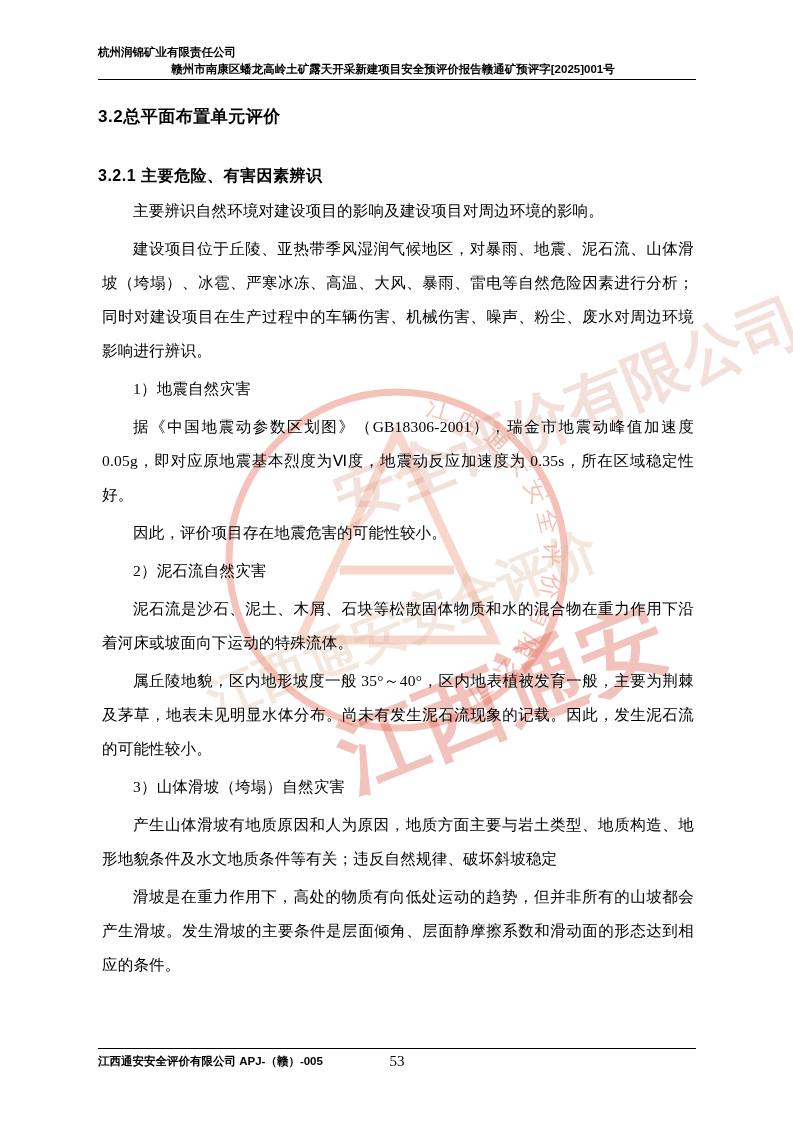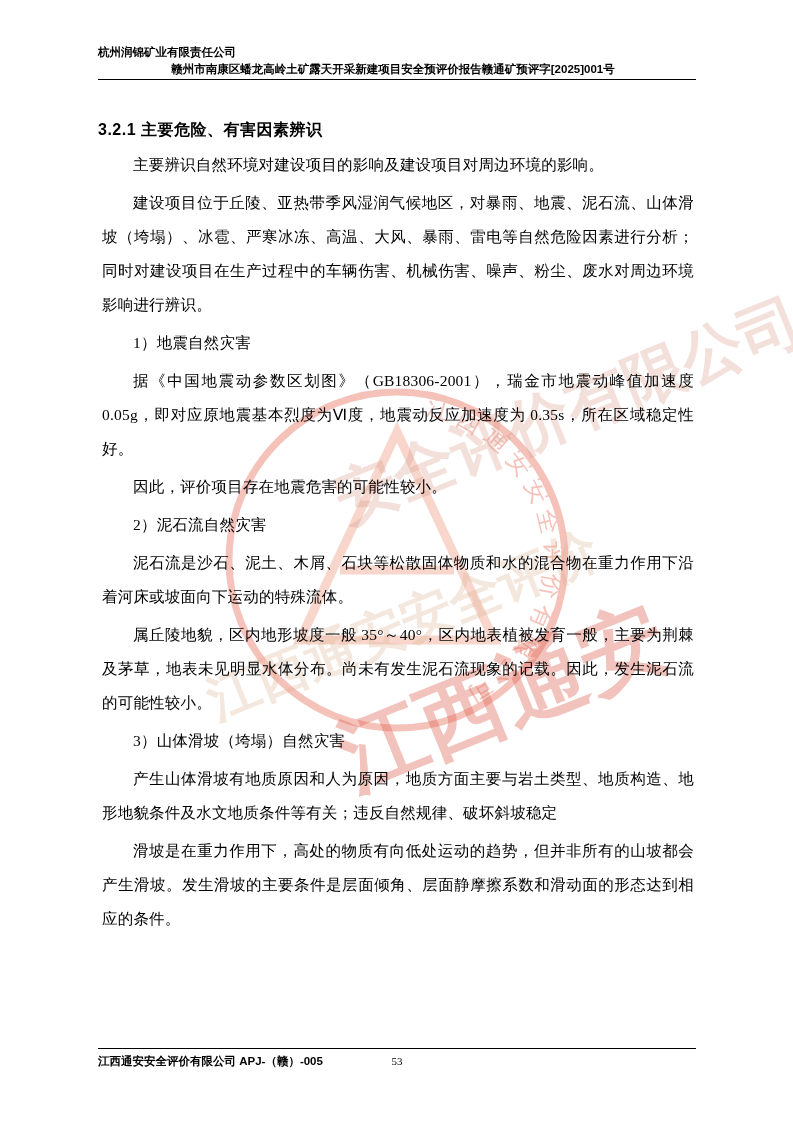--- a/index.html
+++ b/index.html
@@ -138,21 +138,21 @@
     top: 0;
   }
   .footer-page {
     position: absolute;
     left: 0;
     top: 0;
     width: 598px;
     text-align: center;
     font-family: "Liberation Serif", serif;
     font-weight: normal;
-    font-size: 11px;
+    font-size: 15px;
   }
 </style>
 </head>
 <body>
 
 <div id="page">
 
   <svg class="watermark" viewBox="0 0 793 1122" xmlns="http://www.w3.org/2000/svg">
     <defs>
       <path id="ringpath" d="M 397,560 m -148,0 a 148,148 0 1,1 296,0 a 148,148 0 1,1 -296,0"></path>
@@ -184,20 +184,21 @@
   <div class="header">
     <div class="header-line1">杭州润锦矿业有限责任公司</div>
     <div class="header-line2">
       <span>赣州市南康区蟠龙高岭土矿露天开采新建项目安全预评价报告</span>
       <span class="header-right">赣通矿预评字[2025]001号</span>
     </div>
   </div>
   <div class="header-rule"></div>
 
   <div class="content">
+    <h2 class="sec">3.2总平面布置单元评价</h2>
     <h3 class="subsec">3.2.1 主要危险、有害因素辨识</h3>
 
     <p class="para gap-top">主要辨识自然环境对建设项目的影响及建设项目对周边环境的影响。</p>
     <p class="para">建设项目位于丘陵、亚热带季风湿润气候地区，对暴雨、地震、泥石流、山体滑坡（垮塌）、冰雹、严寒冰冻、高温、大风、暴雨、雷电等自然危险因素进行分析；同时对建设项目在生产过程中的车辆伤害、机械伤害、噪声、粉尘、废水对周边环境影响进行辨识。</p>
     <p class="para">1）地震自然灾害</p>
     <p class="para">据《中国地震动参数区划图》（GB18306-2001），瑞金市地震动峰值加速度 0.05g，即对应原地震基本烈度为Ⅵ度，地震动反应加速度为 0.35s，所在区域稳定性好。</p>
     <p class="para">因此，评价项目存在地震危害的可能性较小。</p>
     <p class="para">2）泥石流自然灾害</p>
     <p class="para">泥石流是沙石、泥土、木屑、石块等松散固体物质和水的混合物在重力作用下沿着河床或坡面向下运动的特殊流体。</p>
     <p class="para">属丘陵地貌，区内地形坡度一般 35°～40°，区内地表植被发育一般，主要为荆棘及茅草，地表未见明显水体分布。尚未有发生泥石流现象的记载。因此，发生泥石流的可能性较小。</p>

